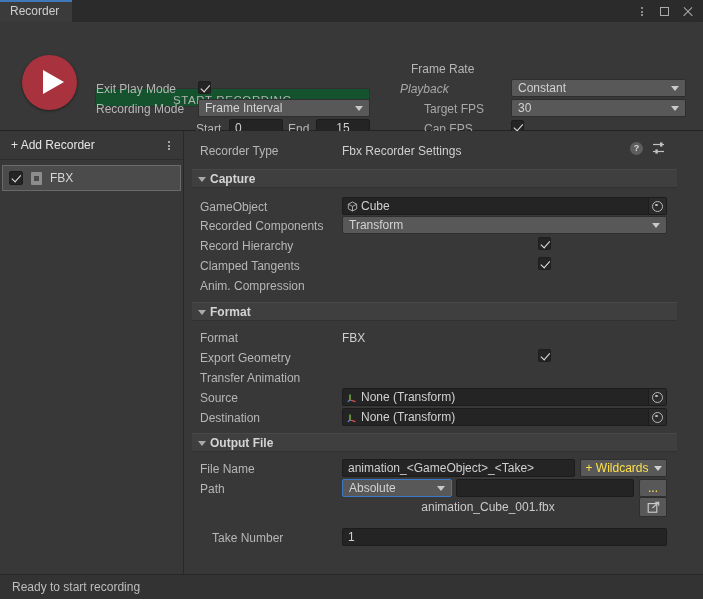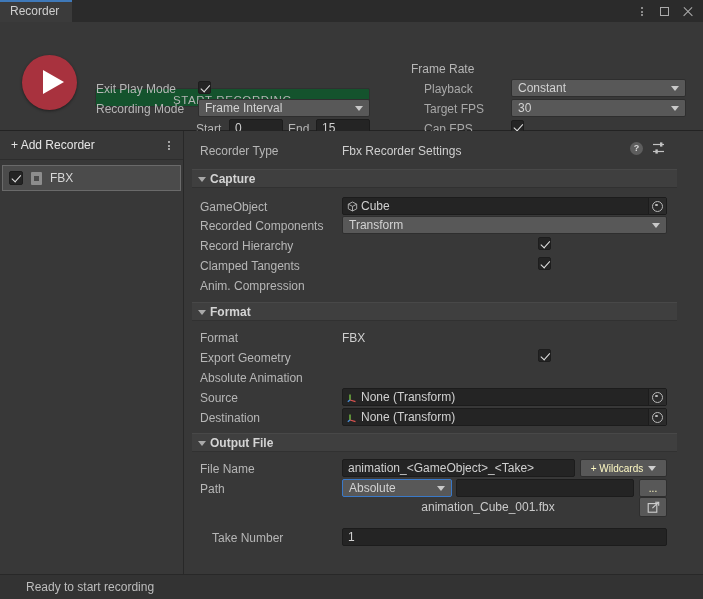--- a/index.html
+++ b/index.html
@@ -355,22 +355,22 @@
     line-height: 1;
   }
   .preset-ico { position: absolute; width: 14px; height: 14px; }
 
   .btn-gray {
     position: absolute;
     background: #585858;
     border: 1px solid #2e2e2e;
     border-radius: 2px;
     box-sizing: border-box;
-    color: #fef9c3;
-    font-size: 10px;
+    color: #fde047;
+    font-size: 12px;
     display: flex;
     align-items: center;
     justify-content: center;
     height: 18px;
   }
   .btn-gray .arrow {
     width: 0; height: 0;
     margin-left: 5px;
     border-left: 4px solid transparent;
     border-right: 4px solid transparent;
@@ -384,21 +384,21 @@
   }
 
   
   .statusbar {
     height: 24px;
     flex: none;
     background: #333333;
     border-top: 1px solid #282828;
     display: flex;
     align-items: center;
-    padding-left: 26px;
+    padding-left: 12px;
     color: #bdbdbd;
     font-size: 12px;
   }
 </style>
 </head>
 <body>
 
 <div class="window">
 
   <div class="titlebar">
@@ -439,27 +439,27 @@
     <div class="dd" style="left:198px; top:77px; width:172px;">
       <span>Frame Interval</span>
       <span class="arrow"></span>
     </div>
 
     <span class="lbl" style="left:196px; top:100px;">Start</span>
     <div class="txtfield" style="left:229px; top:97px; width:54px;">
       <span>0</span>
     </div>
     <span class="lbl" style="left:288px; top:100px;">End</span>
-    <div class="txtfield" style="left:316px; top:97px; width:54px;">
+    <div class="txtfield" style="left:316px; top:97px; width:54px;justify-content:center;">
       <span>15</span>
     </div>
 
     <span class="lbl" style="left:411px; top:40px;">Frame Rate</span>
 
-    <span class="lbl dim" style="left:424px; top:60px;">Playback</span>
+    <span class="lbl dim" style="left:400px; top:60px;font-style:italic;">Playback</span>
     <div class="dd" style="left:511px; top:57px; width:175px;">
       <span>Constant</span>
       <span class="arrow"></span>
     </div>
 
     <span class="lbl dim" style="left:424px; top:80px;">Target FPS</span>
     <div class="dd" style="left:511px; top:77px; width:175px;">
       <span>30</span>
       <span class="arrow"></span>
     </div>
@@ -537,21 +537,21 @@
         <span class="tri"></span>
         <span>Format</span>
       </div>
 
       <span class="lbl" style="left:16px; top:200px;">Format</span>
       <span class="lbl" style="left:158px; top:200px; color:#cfcfcf;">FBX</span>
 
       <span class="lbl" style="left:16px; top:220px;">Export Geometry</span>
       <span class="chk" style="left:354px; top:218px;"></span>
 
-      <span class="lbl" style="left:16px; top:240px;">Absolute Animation</span>
+      <span class="lbl" style="left:16px; top:240px;">Transfer Animation</span>
 
       <span class="lbl" style="left:16px; top:260px;">Source</span>
       <div class="objfield" style="left:158px; top:257px; width:325px;">
         <span class="xform-ico">
           <svg width="11" height="11" viewBox="0 0 11 11">
             <line x1="3" y1="8" x2="3" y2="2.5" stroke="#7ac943" stroke-width="1.3"></line>
             <line x1="3" y1="8" x2="8.5" y2="9.6" stroke="#d9534f" stroke-width="1.3"></line>
             <line x1="3" y1="8" x2="0.8" y2="9.8" stroke="#4a90d9" stroke-width="1.3"></line>
           </svg>
         </span>

